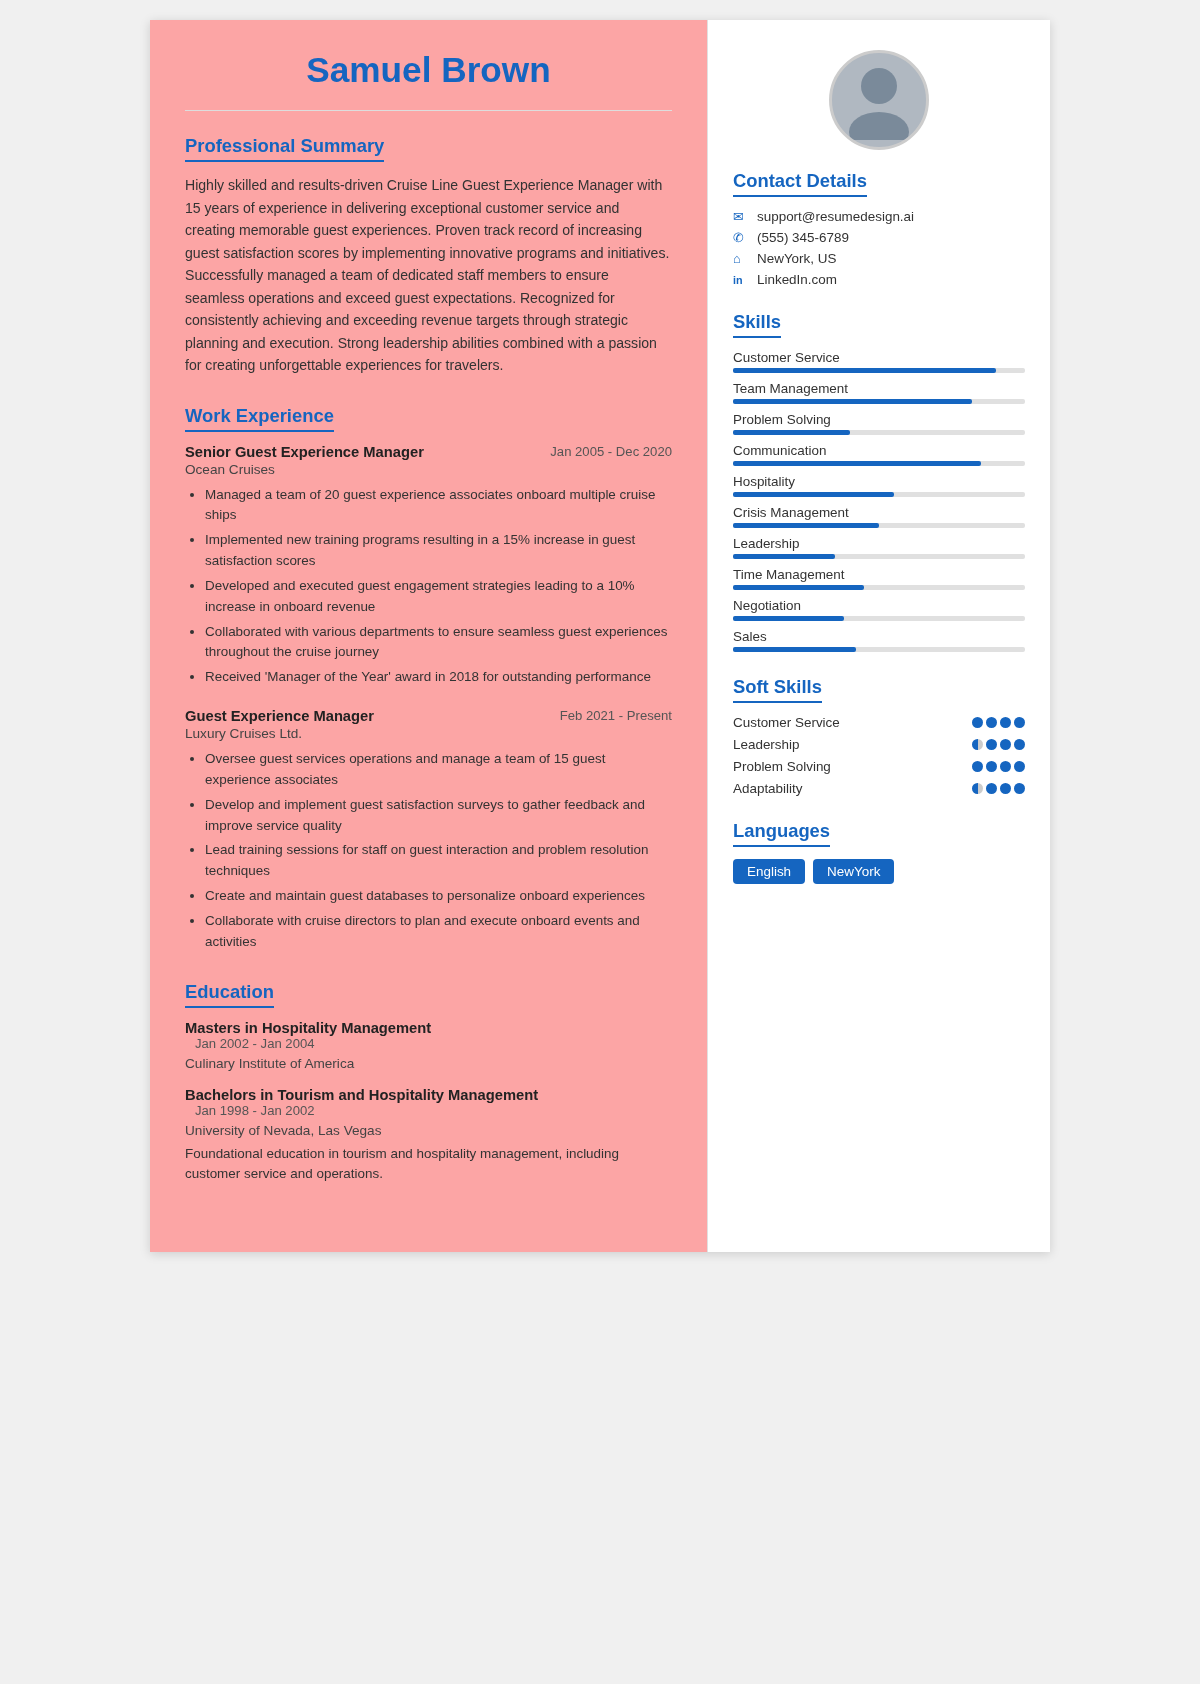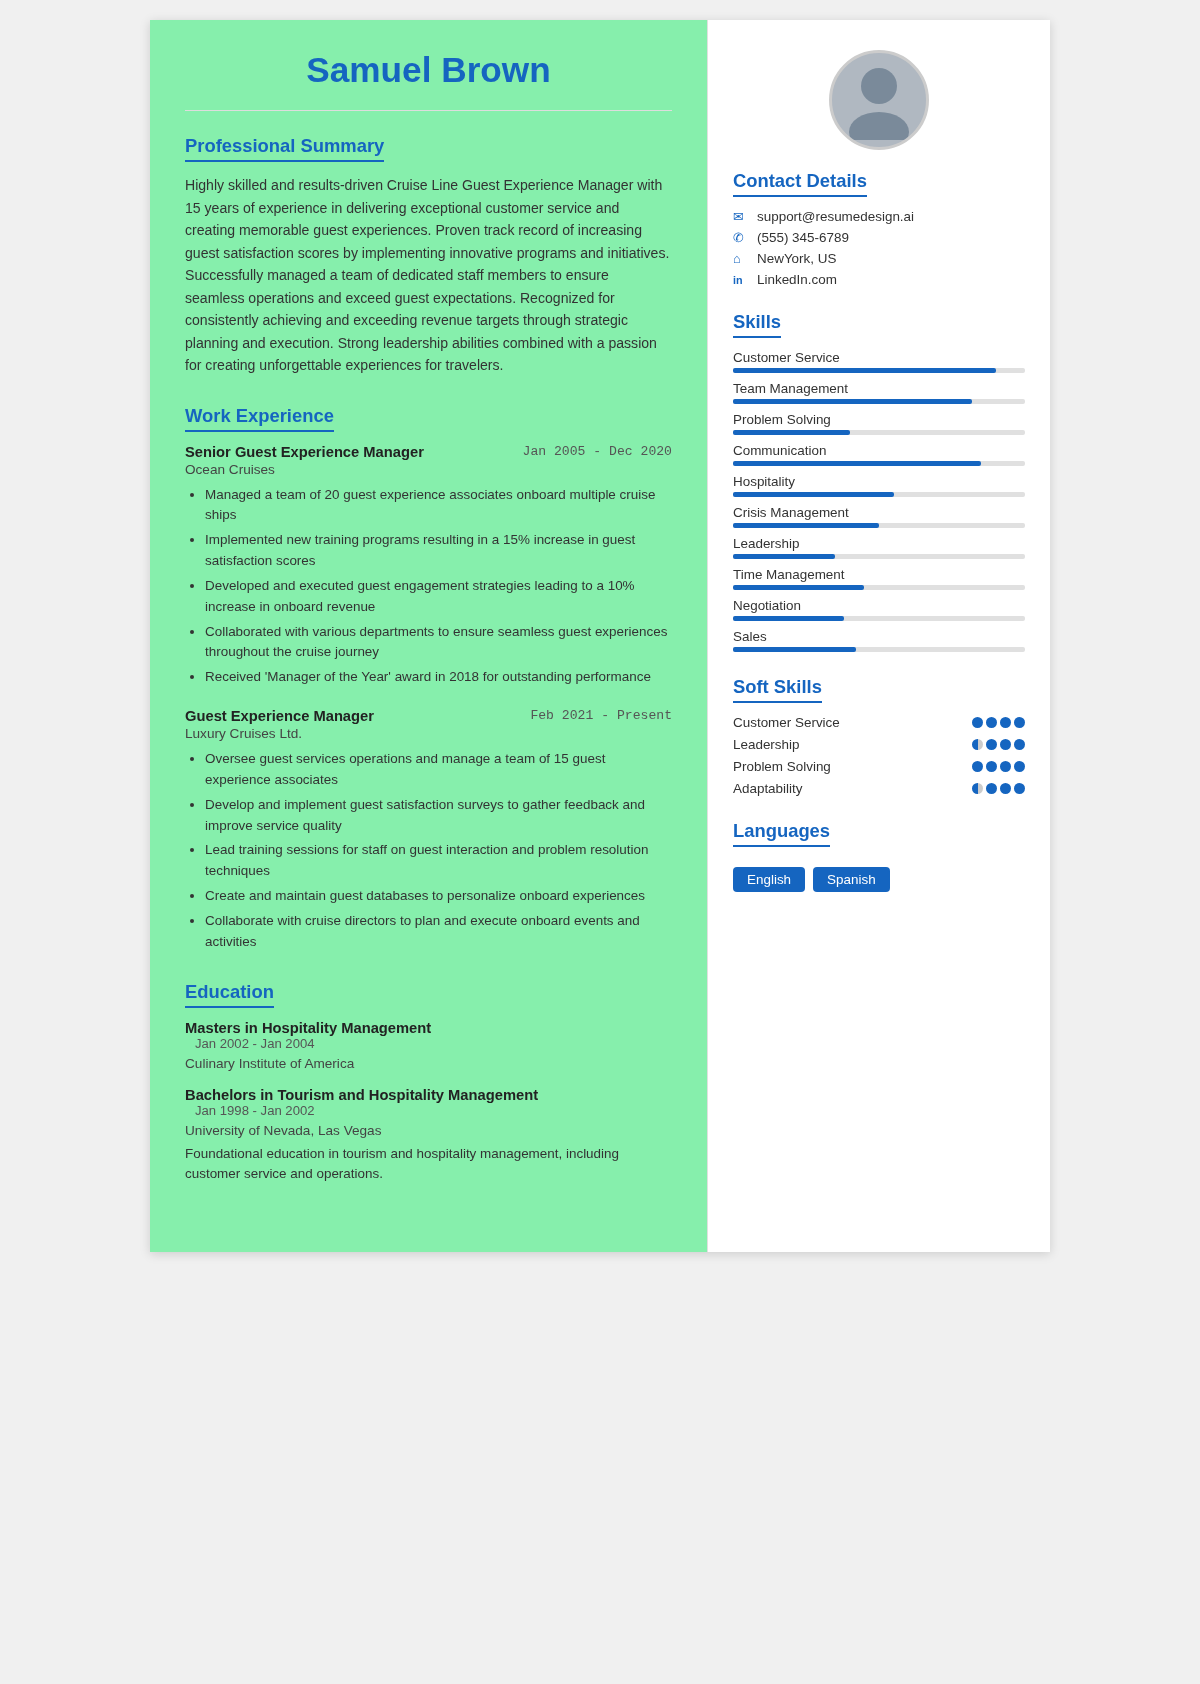--- a/index.html
+++ b/index.html
@@ -7,21 +7,21 @@
       font-family: Arial, sans-serif;
       background: #f0f0f0;
       display: flex;
       justify-content: center;
       align-items: flex-start;
       min-height: 100vh;
       padding: 20px;
     }
     .resume-wrapper {
       width: 900px;
-      background: #86efac;
+      background: #fca5a5;
       display: flex;
       flex-direction: row;
       box-shadow: 0 2px 10px rgba(0,0,0,0.15);
     }
     .left-col {
       flex: 0 0 62%;
       padding: 30px 35px 40px 35px;
       border-right: 1px solid #e0e0e0;
     }
     .right-col {
@@ -83,21 +83,20 @@
     }
     .job-title {
       font-weight: bold;
       font-size: 0.92em;
       color: #222;
     }
     .job-date {
       font-size: 0.82em;
       color: #555;
       white-space: nowrap;
-      font-family: Liberation Mono, monospace;
     }
     .job-company {
       font-size: 0.85em;
       color: #444;
       margin-top: 2px;
     }
     .job-bullets {
       margin-top: 8px;
       padding-left: 20px;
     }
@@ -234,21 +233,20 @@
       background: #1565C0;
     }
     .dot-half {
       background: linear-gradient(to right, #1565C0 50%, #ccc 50%);
     }
 
     
     .lang-badges {
       display: flex;
       gap: 8px;
-      margin-top: 8px;
     }
     .lang-badge {
       background: #1565C0;
       color: #fff;
       font-size: 0.84em;
       padding: 5px 14px;
       border-radius: 4px;
     }
 
     .right-section {
@@ -466,18 +464,18 @@
             <div class="dot dot-filled"></div>
           </div>
         </li>
       </ul>
     </div>
 
     <div class="right-section">
       <div class="section-title">Languages</div>
       <div class="lang-badges">
         <span class="lang-badge">English</span>
-        <span class="lang-badge">Spanish</span>
+        <span class="lang-badge">NewYork</span>
       </div>
     </div>
 
   </div>
 </div>
 
 </body></html>

